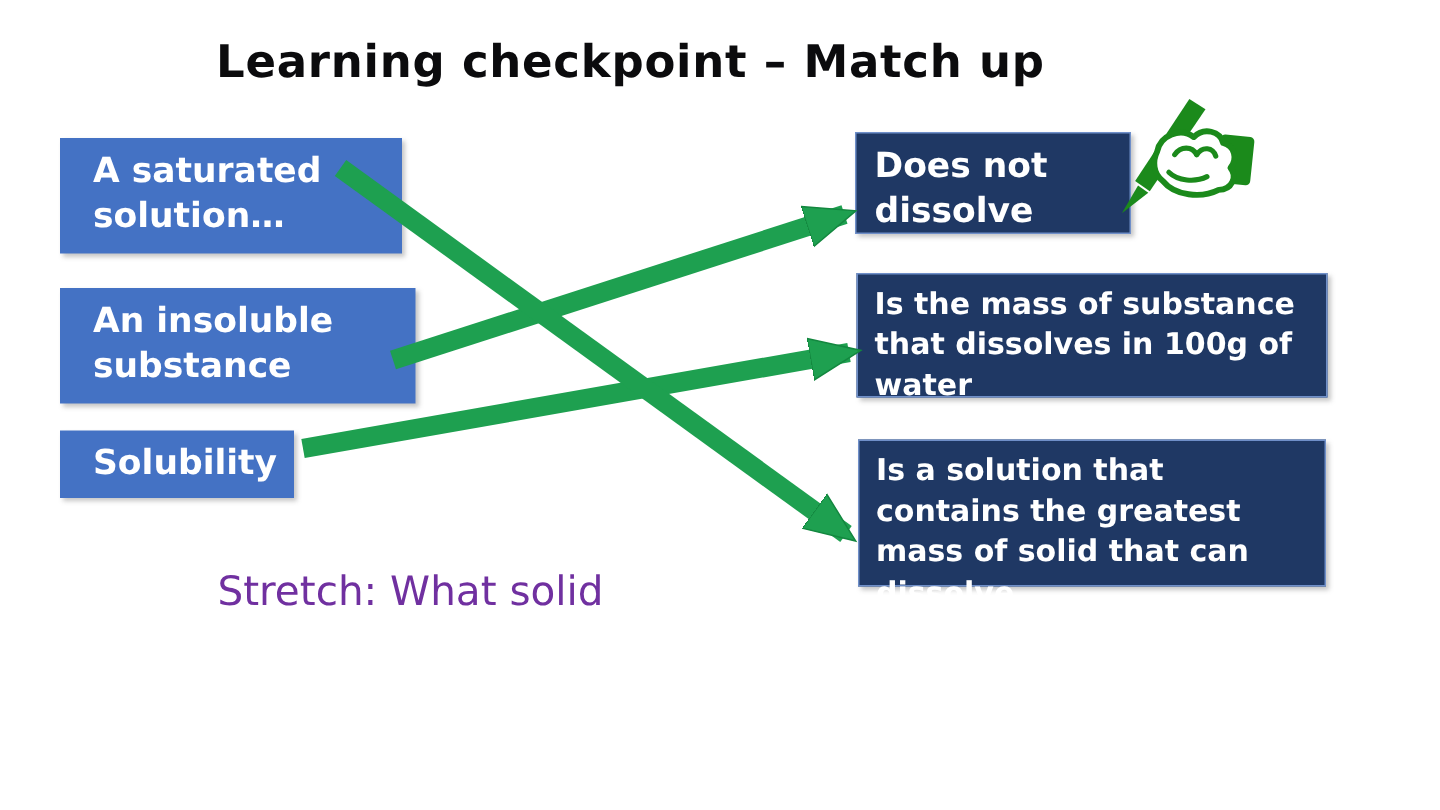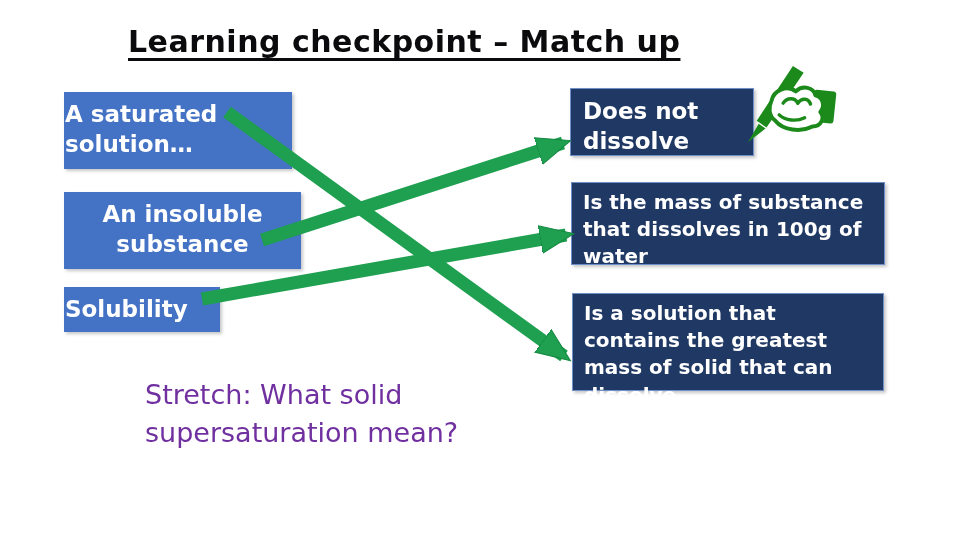--- a/index.html
+++ b/index.html
@@ -6,54 +6,52 @@
   .slide {
     position: relative;
     width: 960px;
     height: 540px;
     background: #ffffff;
     overflow: hidden;
     font-family: "DejaVu Sans", "Liberation Sans", sans-serif;
   }
   .title {
     position: absolute;
-    left: 128px;
+    left: 144px;
     top: 24px;
     margin: 0;
     font-size: 30px;
     font-weight: 700;
     color: #0b0b0d;
-    text-decoration: underline;
     text-decoration-thickness: 3px;
     text-underline-offset: 6px;
     letter-spacing: 0.5px;
     white-space: nowrap;
     text-align: right;
   }
   .box {
     position: absolute;
     box-sizing: border-box;
     color: #ffffff;
     font-weight: 700;
     line-height: 1.32;
   }
   .lbox {
     background: #4472C4;
     font-size: 23px;
-    padding: 7px 1px;
+    padding: 7px 22px;
     box-shadow: 2px 2px 3px rgba(130,130,130,0.45);
-    margin-left: 24px;
   }
   .rbox {
     background: #1F3864;
     border: 1px solid #6f8fc9;
     box-shadow: 2px 2px 3px rgba(130,130,130,0.45);
   }
   .lbox1 { left: 40px; top: 92px;  width: 228px; height: 77px; }
-  .lbox2 { left: 40px; top: 192px; width: 237px; height: 77px; text-align: center; }
+  .lbox2 { left: 40px; top: 192px; width: 237px; height: 77px; }
   .lbox3 { left: 40px; top: 287px; width: 156px; height: 45px; }
   .rbox1 { left: 570px; top: 88px;  width: 184px; height: 68px; font-size: 23px; padding: 7px 12px; }
   .rbox2 { left: 571px; top: 182px; width: 314px; height: 83px; font-size: 20px; padding: 6px 11px; line-height: 1.36; }
   .rbox3 { left: 572px; top: 293px; width: 312px; height: 98px; font-size: 20px; padding: 6px 11px; line-height: 1.36; }
   .arrows {
     position: absolute;
     left: 0; top: 0;
     pointer-events: none;
   }
   .hand-icon {
@@ -115,16 +113,15 @@
              C85,34 87,43 82,49 C87,55 83,64 74,64
              C62,70 44,68 36,58 C29,53 29,44 32,38 Z" fill="#ffffff" stroke="#1B8A1B" stroke-width="4" stroke-linejoin="round"></path>
 
     <path d="M44,40 C48,34 56,34 59,40" fill="none" stroke="#1B8A1B" stroke-width="3.5" stroke-linecap="round"></path>
     <path d="M59,40 C63,34 70,35 72,41" fill="none" stroke="#1B8A1B" stroke-width="3.5" stroke-linecap="round"></path>
     <path d="M40,52 C46,58 58,59 66,55" fill="none" stroke="#1B8A1B" stroke-width="3.5" stroke-linecap="round"></path>
   </svg>
 
   <div class="stretch">
     <div><span class="ul">Stretch:</span><span> What solid</span></div>
-    <div>supersaturation mean?</div>
   </div>
 
 </div>
 
 </body></html>

